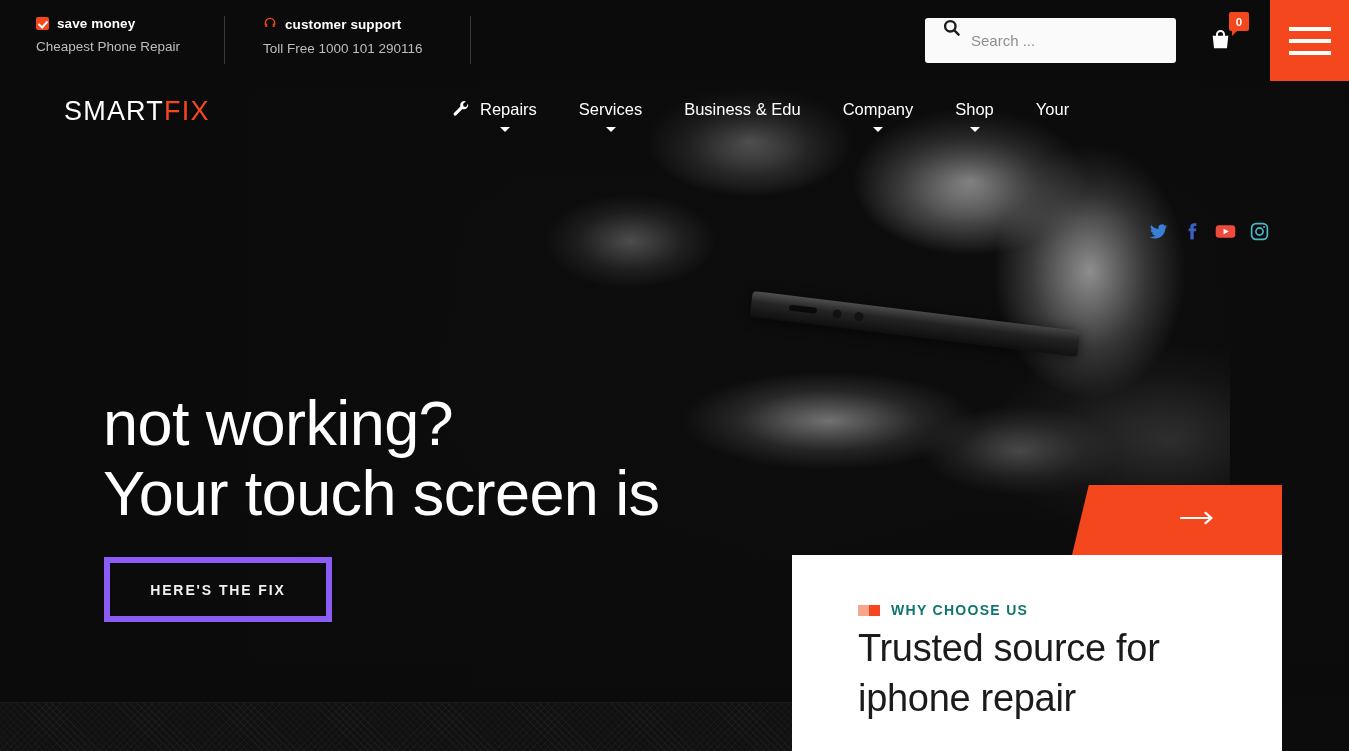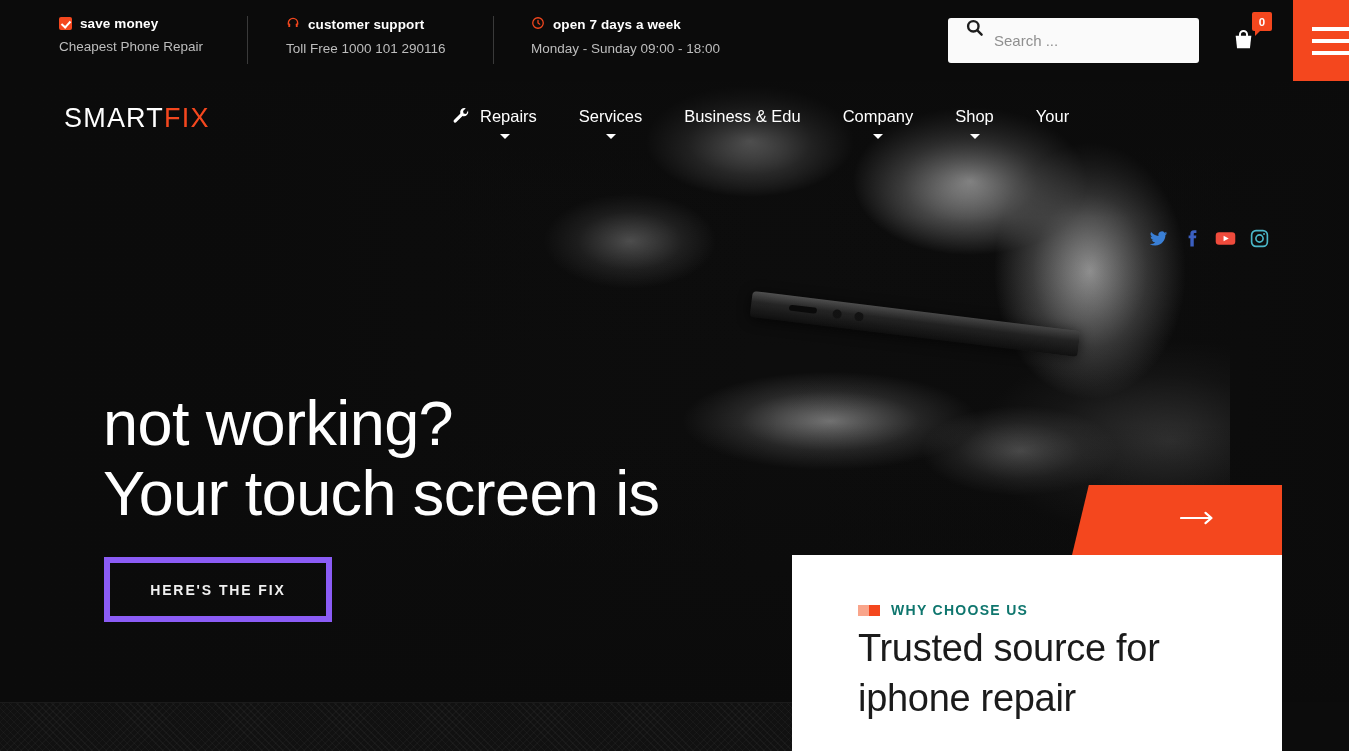--- a/index.html
+++ b/index.html
@@ -12,21 +12,20 @@
   }
 
   .page { position: relative; width: 1349px; height: 751px; overflow: hidden; }
 
   
   .topbar {
     position: absolute; top: 0; left: 0;
     width: 1349px; height: 81px;
     background: #0b0b0b;
     z-index: 40;
-    padding-left: 23px;
   }
   .topbar-inner {
     position: relative; width: 100%; height: 100%;
   }
   .info-block { position: absolute; top: 16px; }
   .info-block.b1 { left: 36px; }
   .info-block.b2 { left: 263px; }
   .info-block.b3 { left: 508px; }
   .info-title {
     display: flex; align-items: center; gap: 8px;
@@ -143,21 +142,21 @@
     position: absolute; inset: 0;
     background: linear-gradient(90deg, rgba(11,11,11,1) 0%, rgba(11,11,11,.92) 18%, rgba(11,11,11,.25) 40%, rgba(11,11,11,0) 58%, rgba(11,11,11,.35) 88%, rgba(11,11,11,.8) 100%);
   }
   .hero-veil2 {
     position: absolute; inset: 0;
     background: linear-gradient(180deg, rgba(11,11,11,.85) 0%, rgba(11,11,11,.1) 22%, rgba(11,11,11,0) 55%, rgba(11,11,11,.7) 88%, rgba(11,11,11,.95) 100%);
   }
 
   
   .nav {
-    position: absolute; top: 81px; left: 0;
+    position: absolute; top: 74px; left: 0;
     width: 1349px; height: 78px;
     z-index: 30;
   }
   .logo {
     position: absolute; left: 64px; top: 22px;
     font-size: 27px; font-weight: 300; letter-spacing: 1.2px;
   }
   .logo .a { color: #ffffff; }
   .logo .b { color: #f4471e; }
 
@@ -280,32 +279,20 @@
               <path d="M20 13h-2.2a1 1 0 0 0-1 1v4a1 1 0 0 0 1 1H20z" fill="#f4471e" stroke="none"></path>
             </svg>
           </span>
           <span>customer support</span>
         </div>
         <div class="info-sub">Toll Free 1000 101 290116</div>
       </div>
 
       <div class="topdiv d2"></div>
 
-      <div class="info-block b3">
-        <div class="info-title">
-          <span class="ico-clock">
-            <svg width="14" height="14" viewBox="0 0 24 24" fill="none" stroke="#f4471e" stroke-width="2.2" stroke-linecap="round">
-              <circle cx="12" cy="12" r="9"></circle>
-              <path d="M12 7.5V12l3 2"></path>
-            </svg>
-          </span>
-          <span>open 7 days a week</span>
-        </div>
-        <div class="info-sub">Monday - Sunday 09:00 - 18:00</div>
-      </div>
 
       <div class="search-wrap">
         <span class="search-ico">
           <svg width="19" height="19" viewBox="0 0 24 24" fill="none" stroke="#1d1d1d" stroke-width="3" stroke-linecap="round">
             <circle cx="10.5" cy="10.5" r="6.6"></circle>
             <path d="M15.6 15.6 21 21"></path>
           </svg>
         </span>
         <input class="search-input" type="text" placeholder="Search ..." style="">
       </div>

